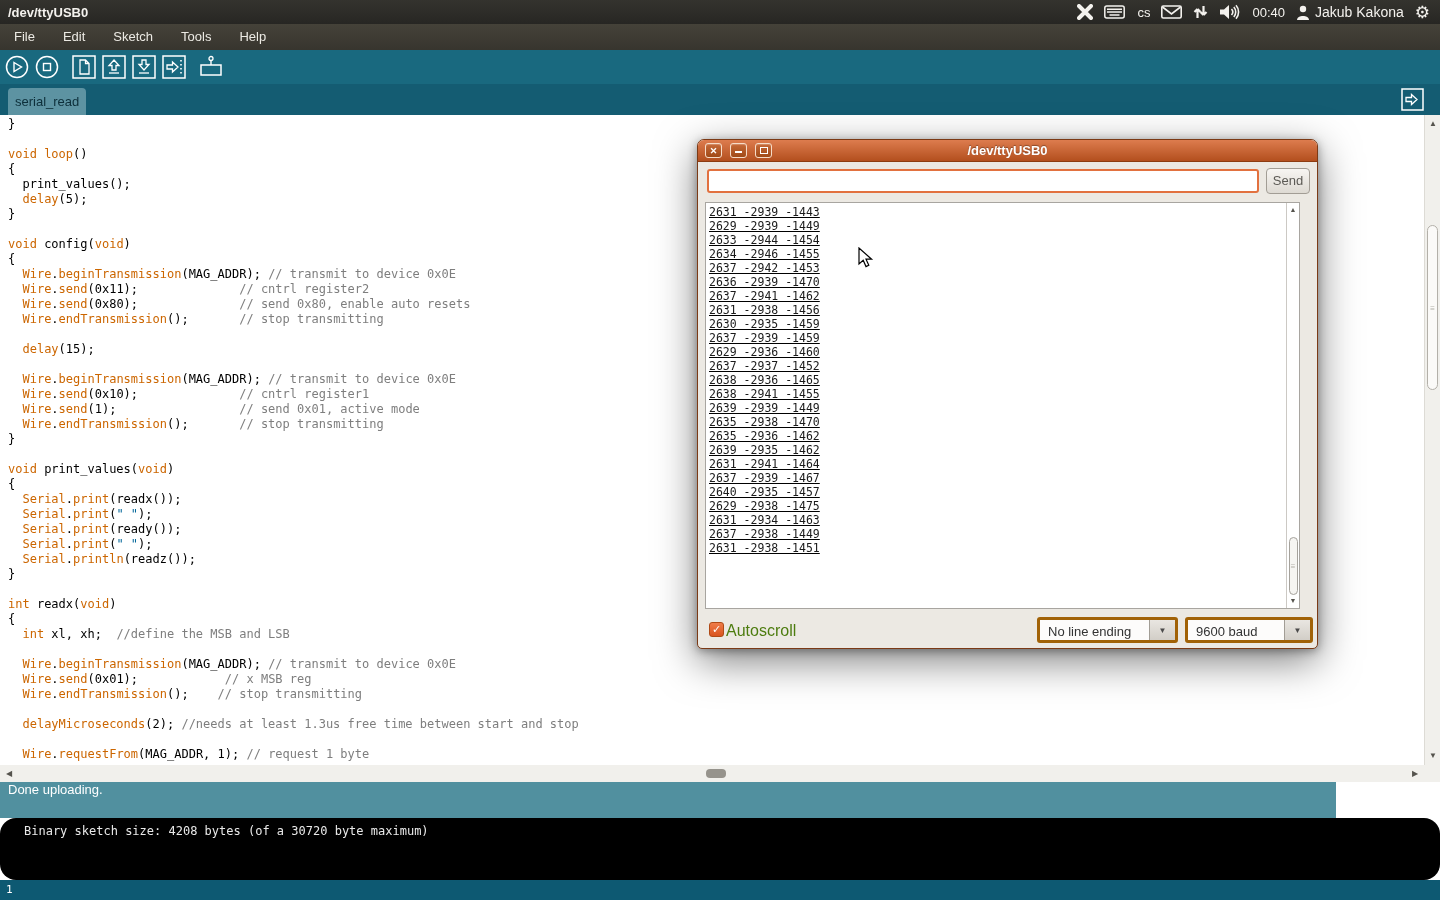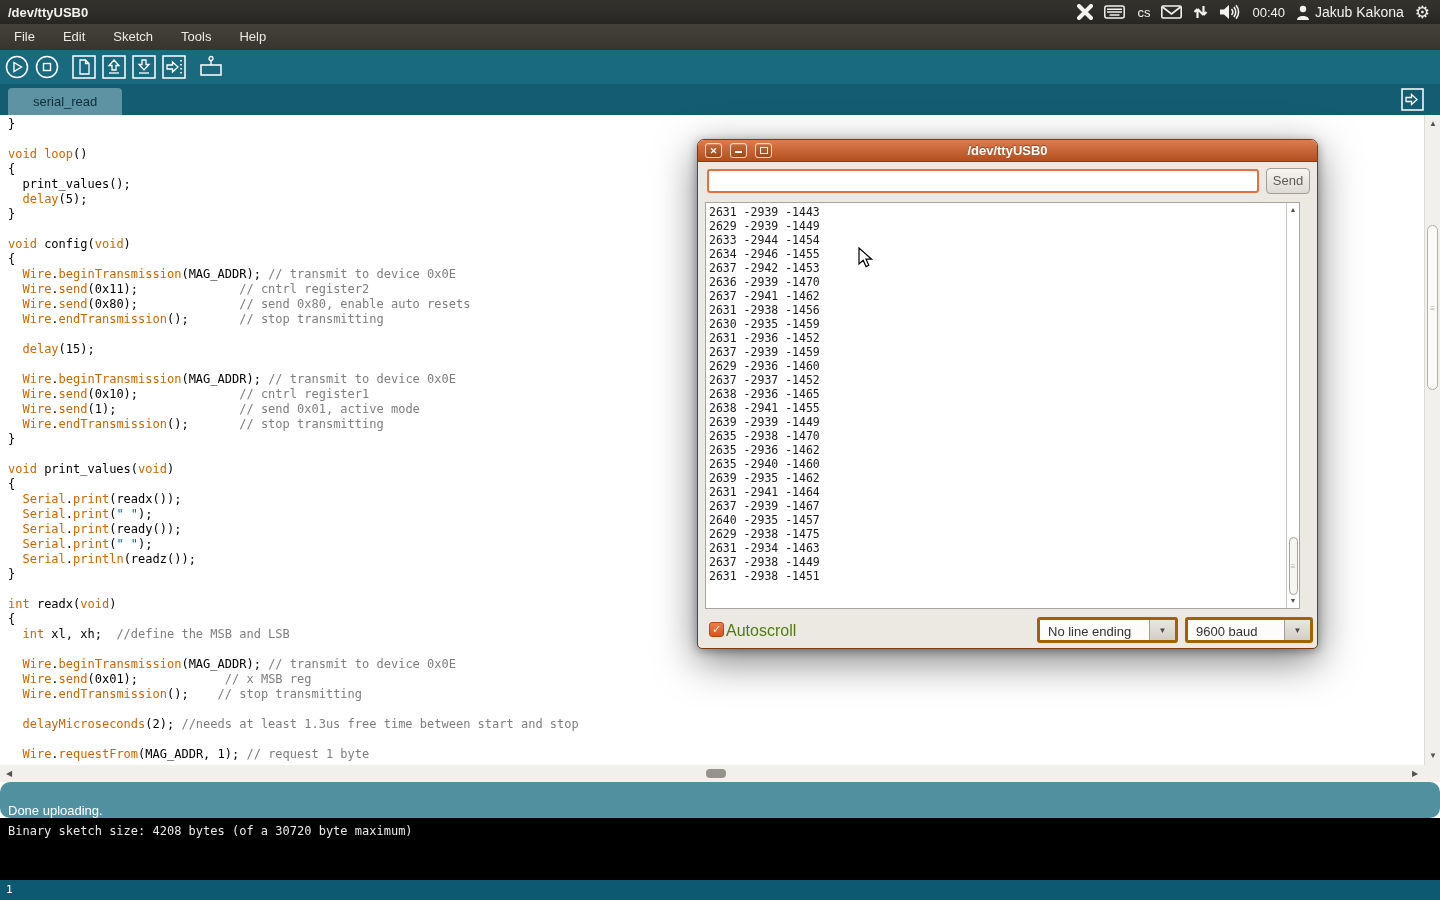--- a/index.html
+++ b/index.html
@@ -37,21 +37,21 @@
   }
   .tbtn { width:26px; height:26px; display:flex; align-items:center; justify-content:center; }
   .tbtn.gap { margin-left:7px; }
 
   
   #tabstrip {
     position:absolute; left:0; top:84px; width:1440px; height:31px;
     background: var(--tabstrip-bg,#145c72);
   }
   #tab-active {
-    position:absolute; left:8px; top:4px; height:27px; padding:0 25px;
+    position:absolute; left:8px; top:4px; height:27px; padding:0 7px;
     background: var(--tab-active-bg,#5d93a2); border-radius:4px 4px 0 0;
     font-size:13px; line-height:27px; color:#0d2f3a;
   }
   #tabstrip-icon { position:absolute; right:16px; top:4px; }
 
   
   #editor {
     position:absolute; left:0; top:115px; width:1424px; height:650px;
     background:#fff; overflow:hidden;
   }
@@ -80,28 +80,28 @@
   }
   .hsb-arrow { position:absolute; top:0; height:17px; width:14px; color:#55534d; font-size:8px; text-align:center; line-height:17px; }
   #hscroll-thumb {
     position:absolute; left:706px; top:4px; width:20px; height:9px;
     background:#96938c; border-radius:4px;
   }
   #sb-corner { position:absolute; left:1424px; top:765px; width:16px; height:17px; background:#f1f0ec; }
 
   
   #statusbar {
-    position:absolute; left:0; top:782px; width:1440px; height:36px;
+    position:absolute; left:0; top:782px; width:1336px; height:36px;
     background: var(--status-teal,#51909f); color:#fff; font-size:13px;
-    display:flex; align-items:flex-end; padding-left:8px;border-radius:10px;
+    display:flex; align-items:flex-start; padding-left:8px;
   }
   #console {
     position:absolute; left:0; top:818px; width:1440px; height:62px;
     background: var(--console-black,#000); color:#e9e9e9;
-    font-family:"DejaVu Sans Mono", monospace; font-size:12px; padding:6px 8px;
+    font-family:"DejaVu Sans Mono", monospace; font-size:12px; padding:6px 24px;border-radius:16px;
   }
   #bottomline {
     position:absolute; left:0; top:880px; width:1440px; height:20px;
     background: var(--bottom-bar-teal,#0d5972); color:#fff;
     font-family:"DejaVu Sans Mono", monospace; font-size:11px;
     line-height:20px; padding-left:6px;
   }
 
   
   #serial-window {
@@ -137,21 +137,21 @@
     font-family:"Liberation Sans", sans-serif; outline:none;
   }
   #sw-send {
     position:absolute; left:568px; top:28px; width:44px; height:26px;
     background: linear-gradient(#f7f5f2, #dedad3);
     border:1px solid #a29d95; border-radius:4px;
     font-size:13px; color:#5c5a55; text-align:center; line-height:24px;
   }
   #sw-output {
     position:absolute; left:7px; top:62px; width:595px; height:407px;
-    background:#fff; border:1px solid #a8a5a0; overflow:hidden;
+    background:#fff; border:1px solid #a8a5a0; overflow:hidden;text-decoration:underline;
   }
   #sw-lines { padding:2px 0 0 3px; font-family:"DejaVu Sans Mono", monospace; font-size:11.5px; color:#1a1a1a; }
   .sw-line { height:14px; line-height:14px; white-space:pre; }
   #sw-vscroll {
     position:absolute; right:0; top:0; width:13px; height:100%;
     background:#fff; border-left:1px solid #ccc9c4;
   }
   .swsb-arrow { position:absolute; left:0; width:12px; height:12px; color:#55534d; font-size:7px; text-align:center; line-height:12px; }
   #sw-vthumb {
     position:absolute; left:1.5px; bottom:13px; width:9px; height:58px;
@@ -385,30 +385,28 @@
     <div id="sw-lines">
         <div class="sw-line">2631 -2939 -1443</div>
         <div class="sw-line">2629 -2939 -1449</div>
         <div class="sw-line">2633 -2944 -1454</div>
         <div class="sw-line">2634 -2946 -1455</div>
         <div class="sw-line">2637 -2942 -1453</div>
         <div class="sw-line">2636 -2939 -1470</div>
         <div class="sw-line">2637 -2941 -1462</div>
         <div class="sw-line">2631 -2938 -1456</div>
         <div class="sw-line">2630 -2935 -1459</div>
-        <div class="sw-line">2631 -2936 -1452</div>
         <div class="sw-line">2637 -2939 -1459</div>
         <div class="sw-line">2629 -2936 -1460</div>
         <div class="sw-line">2637 -2937 -1452</div>
         <div class="sw-line">2638 -2936 -1465</div>
         <div class="sw-line">2638 -2941 -1455</div>
         <div class="sw-line">2639 -2939 -1449</div>
         <div class="sw-line">2635 -2938 -1470</div>
         <div class="sw-line">2635 -2936 -1462</div>
-        <div class="sw-line">2635 -2940 -1460</div>
         <div class="sw-line">2639 -2935 -1462</div>
         <div class="sw-line">2631 -2941 -1464</div>
         <div class="sw-line">2637 -2939 -1467</div>
         <div class="sw-line">2640 -2935 -1457</div>
         <div class="sw-line">2629 -2938 -1475</div>
         <div class="sw-line">2631 -2934 -1463</div>
         <div class="sw-line">2637 -2938 -1449</div>
         <div class="sw-line">2631 -2938 -1451</div>
       </div>
     <div id="sw-vscroll">

